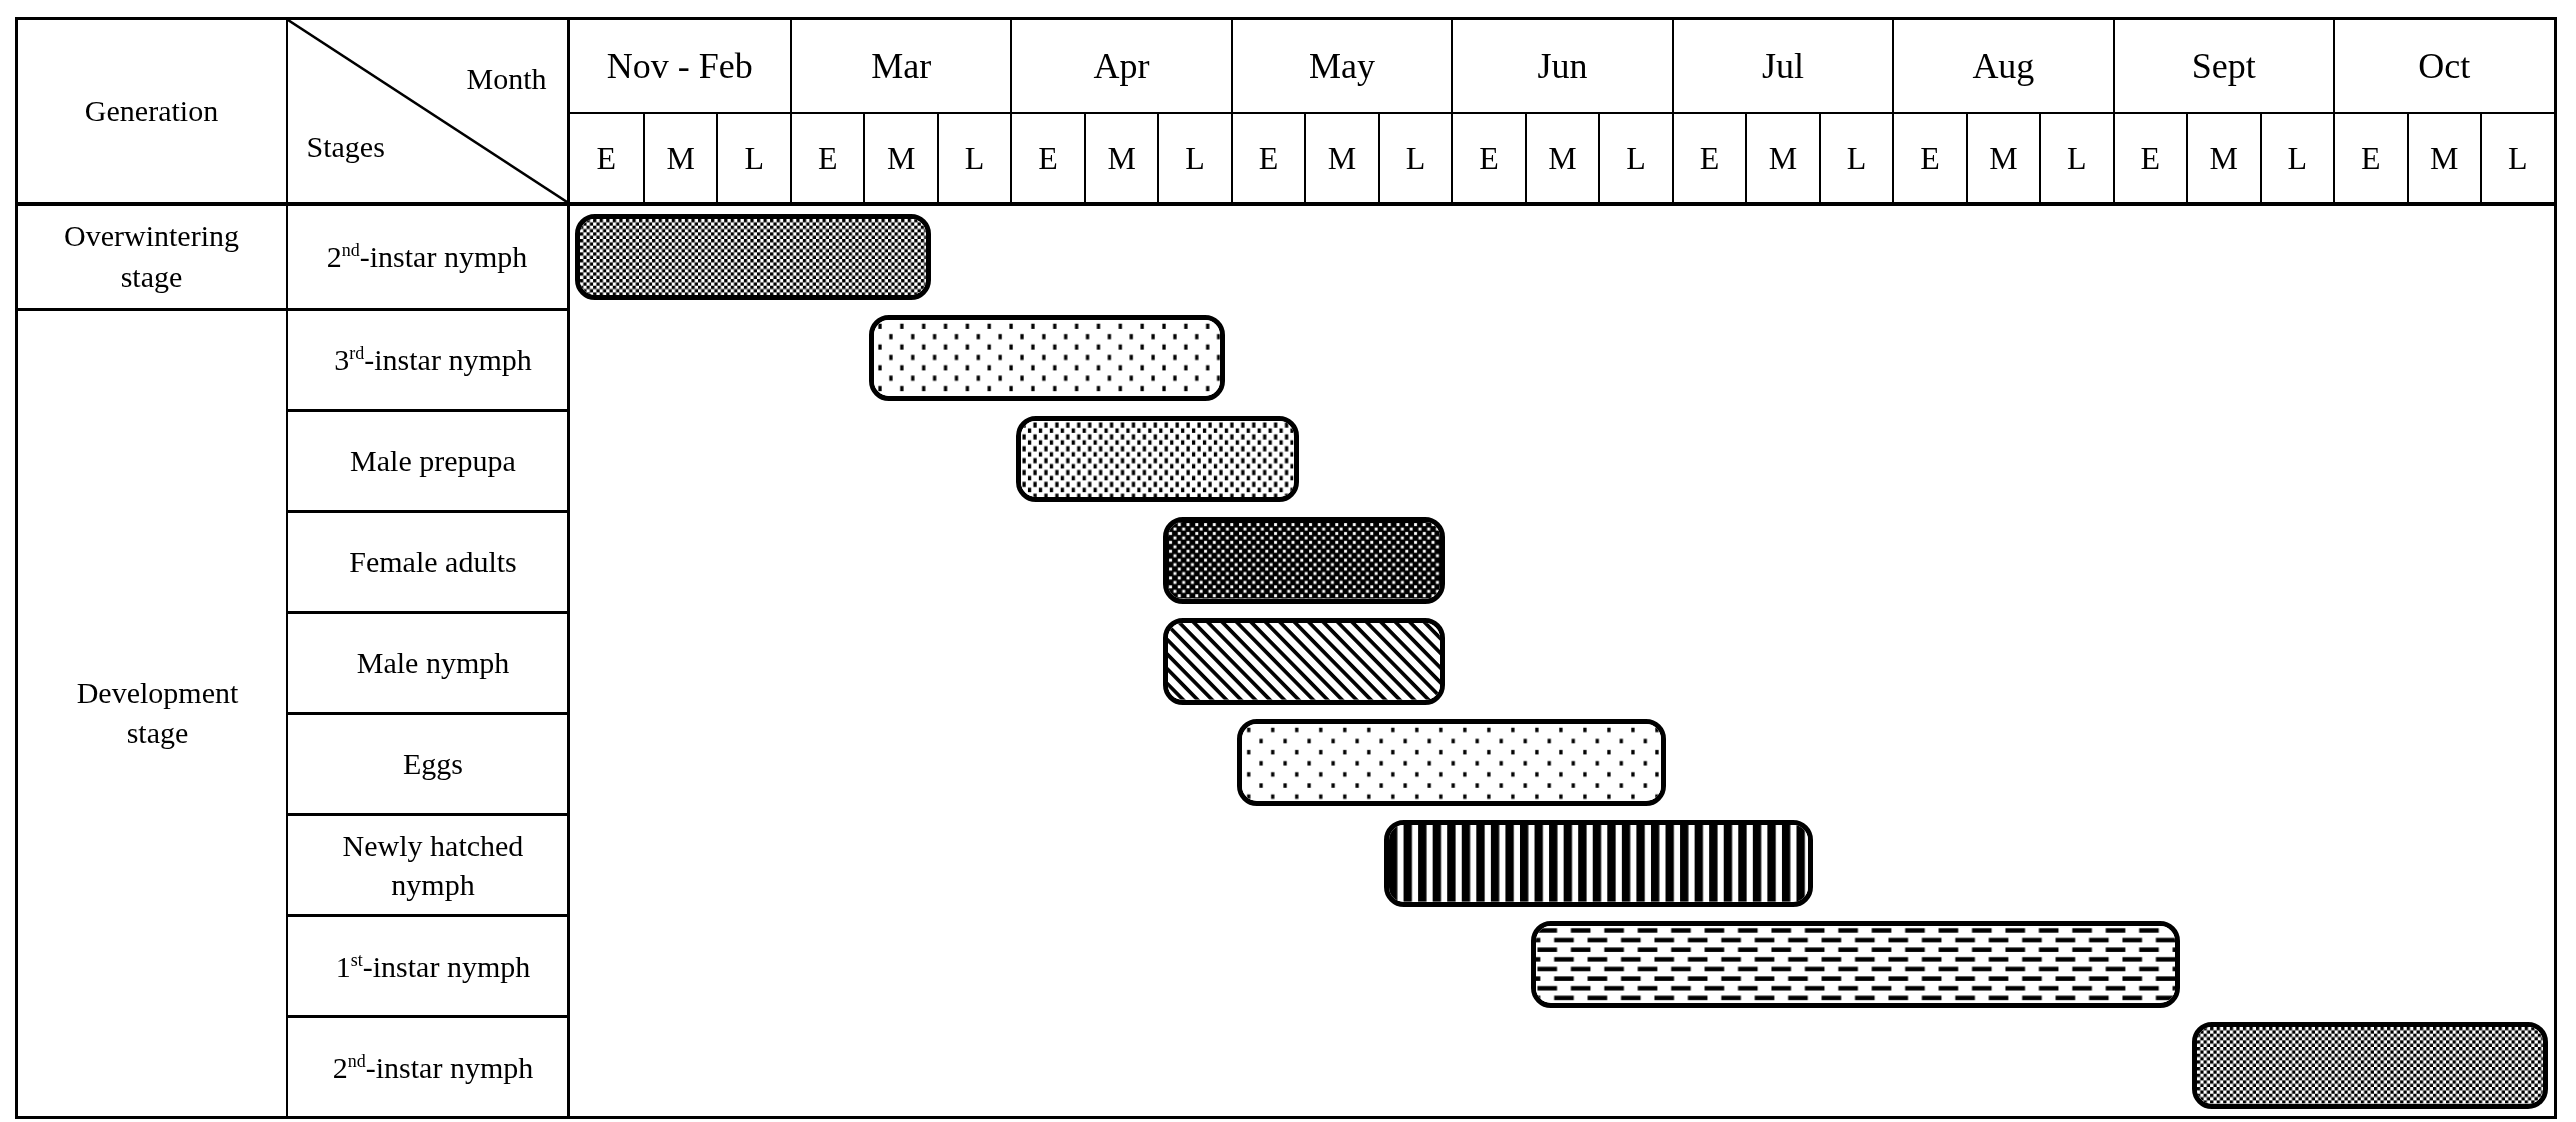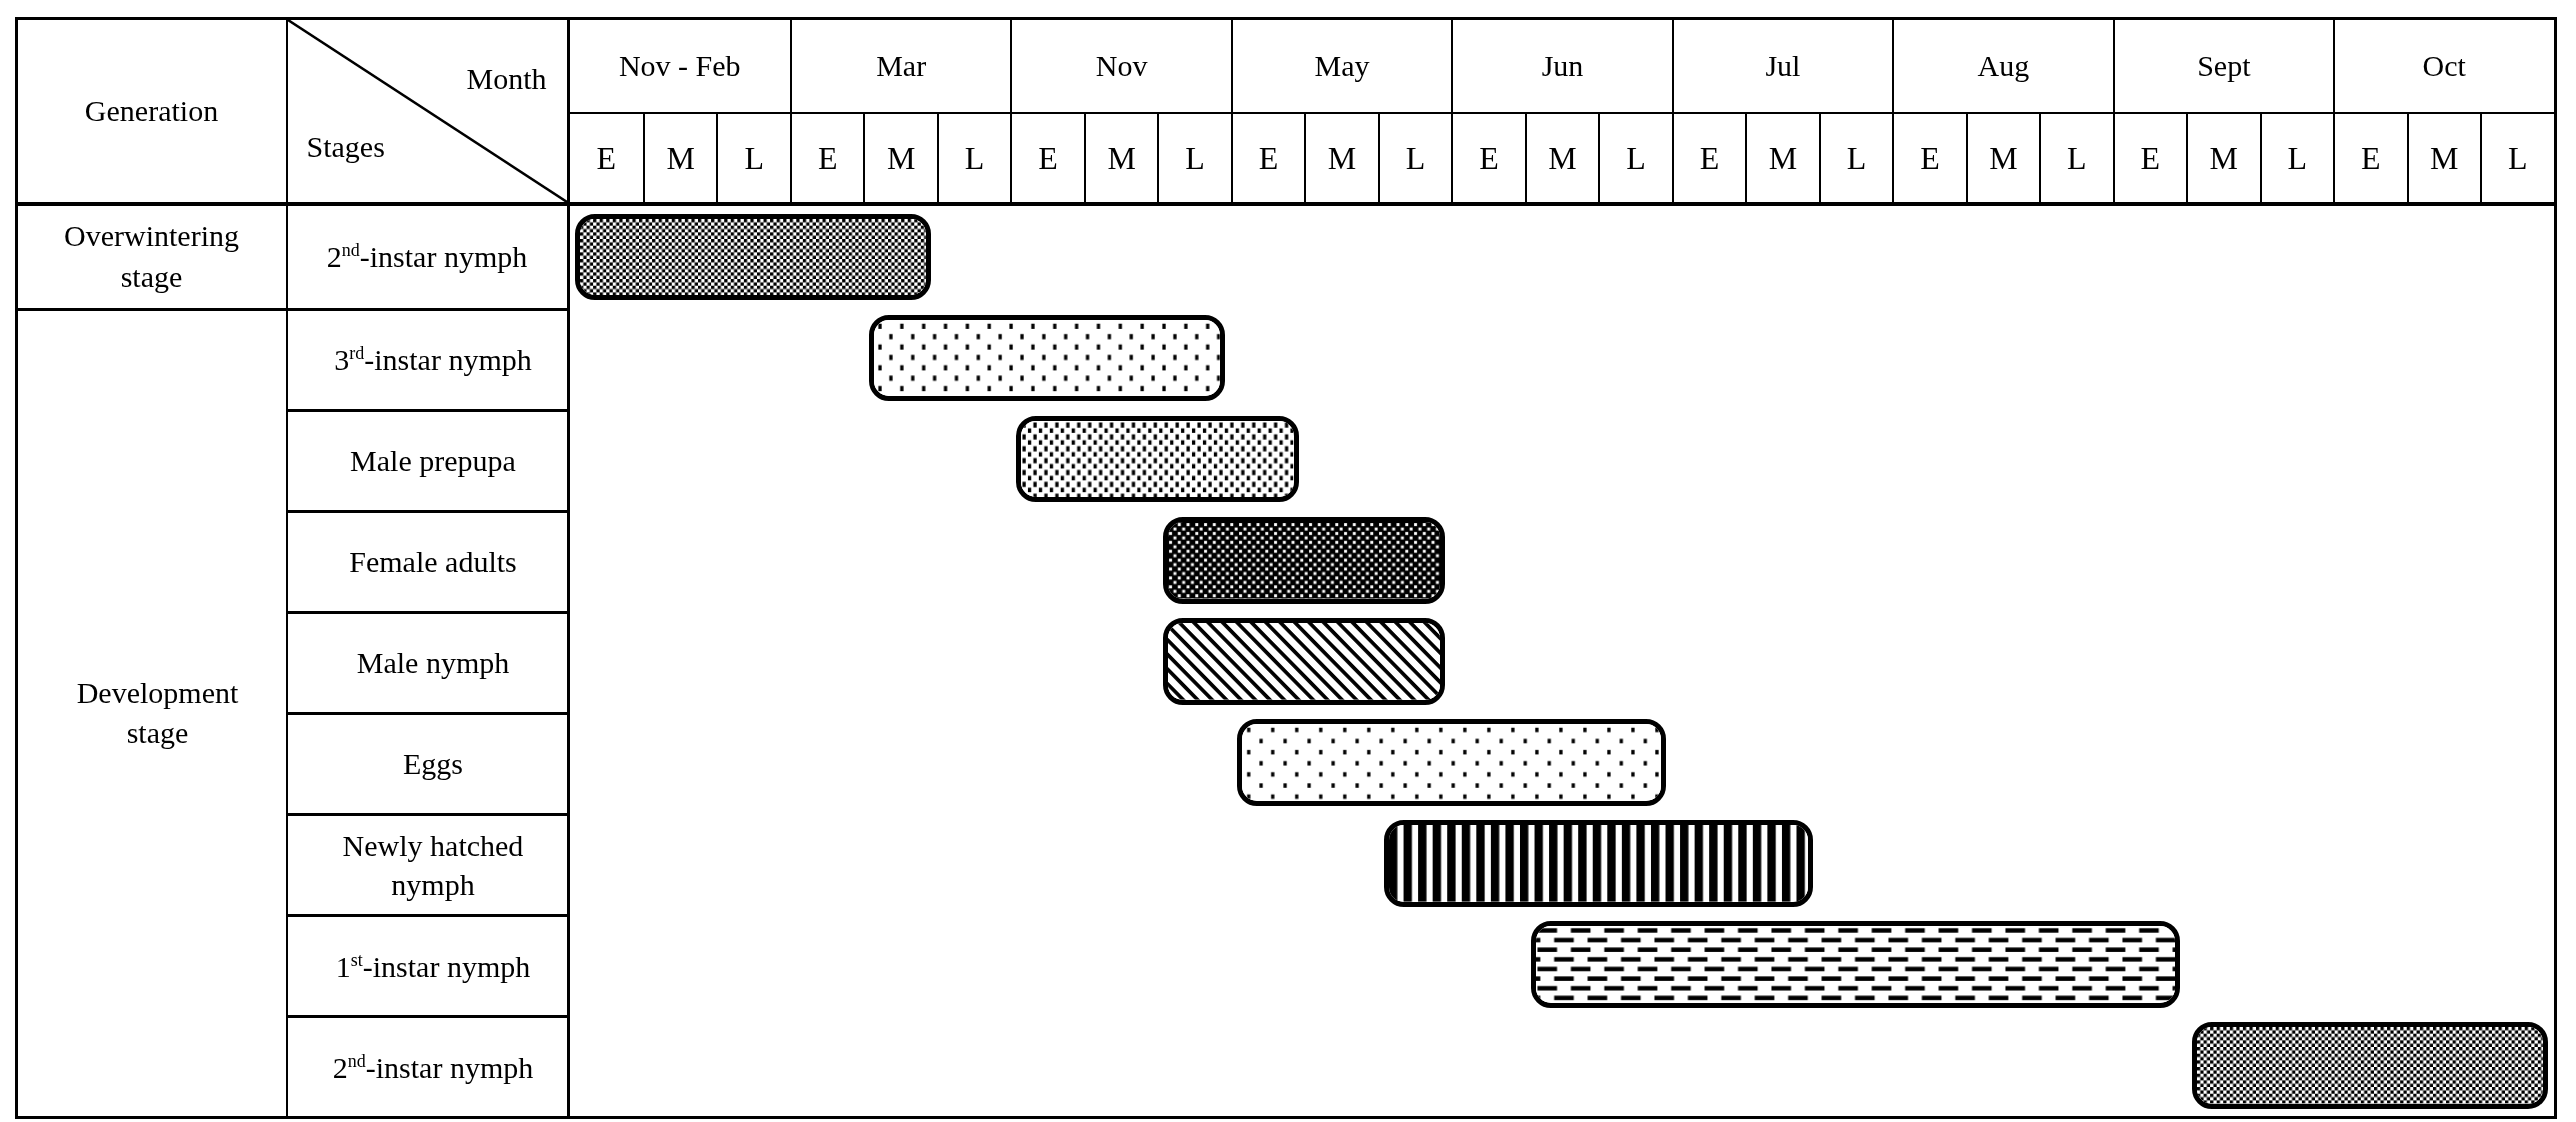--- a/index.html
+++ b/index.html
@@ -2,21 +2,21 @@
 <html style="font-size:11.6px"><head>
 <meta charset="utf-8">
 <style>
   html,body{margin:0;padding:0;background:#fff;width:2576px;height:1123px;}
   body{font-family:"Liberation Serif","DejaVu Serif",serif;color:#000;position:relative;}
   .table{position:absolute;left:14.5px;top:17.4px;width:2542px;height:1102px;box-sizing:border-box;
          border:3.6px solid #000;background:#fff;display:grid;
          grid-template-columns:270px 282px repeat(27,1fr);
          grid-template-rows:94px 92px repeat(9,1fr);}
   .hcell,.gen-cell,.stage-cell{display:flex;align-items:center;justify-content:center;box-sizing:border-box;background:#fff;}
-  .month-cell{border-bottom:2.9px solid #000;font-size:30px;}
+  .month-cell{border-bottom:2.9px solid #000;font-size:36px;}
   .eml-cell{border-bottom:4.3px solid #000;font-size:32px;}
   .sub{border-left:2.2px solid #000;}
   .gb{border-left:2.9px solid #000;}
   .gen-cell{border-right:2.9px solid #000;font-size:30px;flex-direction:column;text-align:center;line-height:1.35;}
   .stage-cell{border-right:3.6px solid #000;font-size:30px;text-align:center;}
   .sep{border-top:3.6px solid #000;padding-left:12px;}
   .corner-gen{grid-area:1/1/3/2;border-right:2.9px solid #000;border-bottom:4.3px solid #000;
               display:flex;align-items:center;justify-content:center;font-size:30px;box-sizing:border-box;background:#fff;}
   .corner-diag{grid-area:1/2/3/3;border-right:3.6px solid #000;border-bottom:4.3px solid #000;
                position:relative;box-sizing:border-box;font-size:30px;background:#fff;}
@@ -135,21 +135,21 @@
         </svg>
       </div>
     </div>
 <div class="hcell month-cell" style="grid-area: 1 / 3 / auto / span 3;">
       <span>Nov - Feb</span>
     </div>
     <div class="hcell month-cell gb" style="grid-area: 1 / 6 / auto / span 3;">
       <span>Mar</span>
     </div>
     <div class="hcell month-cell gb" style="grid-area: 1 / 9 / auto / span 3;">
-      <span>Nov</span>
+      <span>Apr</span>
     </div>
     <div class="hcell month-cell gb" style="grid-area: 1 / 12 / auto / span 3;">
       <span>May</span>
     </div>
     <div class="hcell month-cell gb" style="grid-area: 1 / 15 / auto / span 3;">
       <span>Jun</span>
     </div>
     <div class="hcell month-cell gb" style="grid-area: 1 / 18 / auto / span 3;">
       <span>Jul</span>
     </div>

